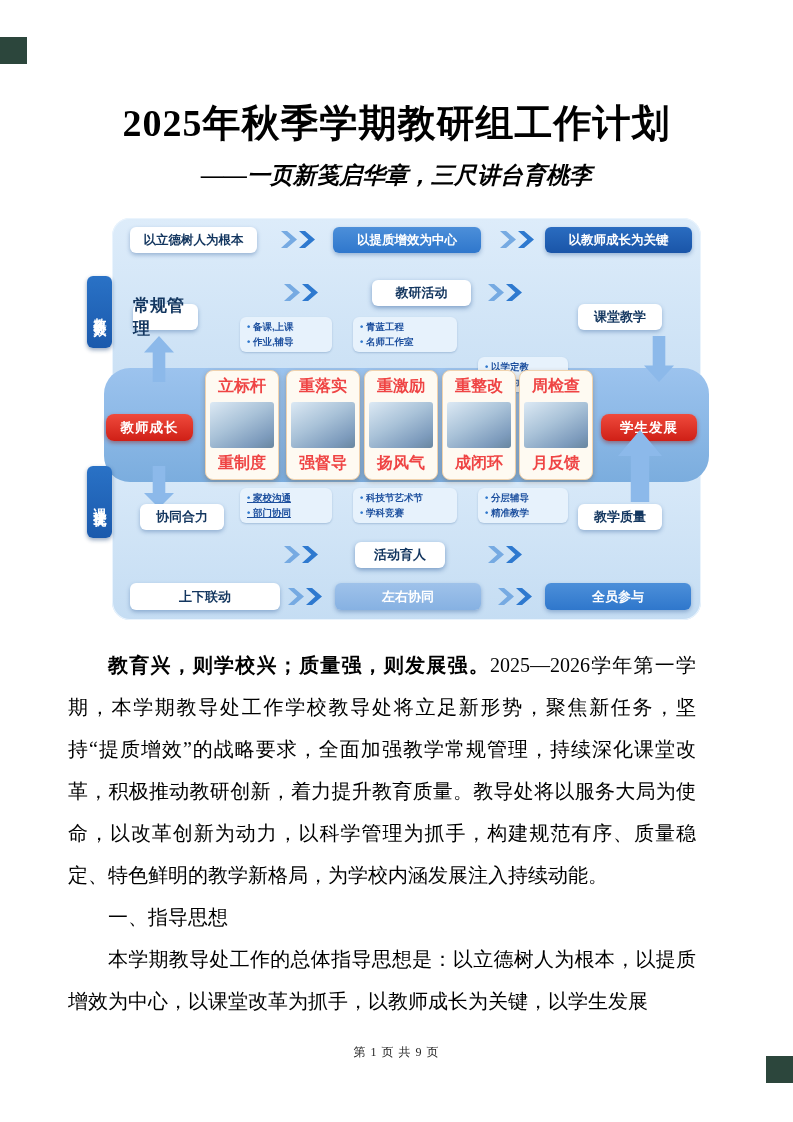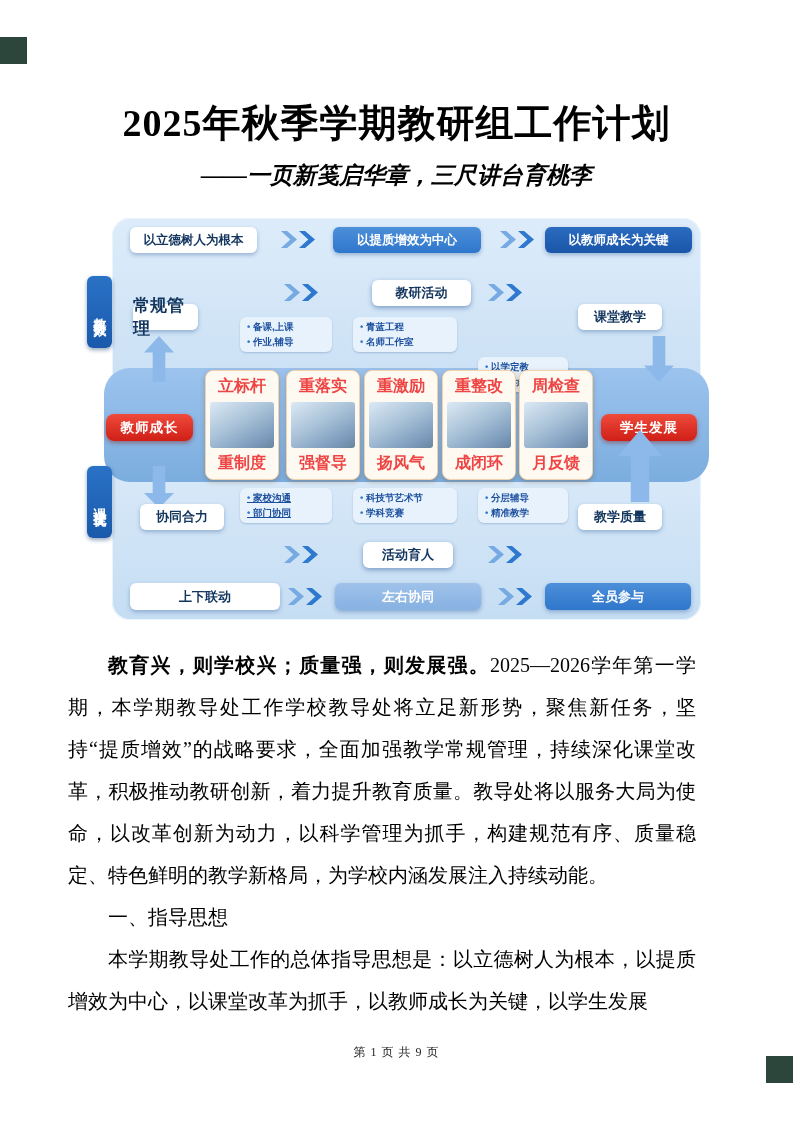--- a/index.html
+++ b/index.html
@@ -207,21 +207,21 @@
       <div>精准教学</div>
     </div>
 
     <div class="wbox" style="left:40px; top:290px; width:84px; font-size:13px;text-align:center;">协同合力</div>
     <div class="wbox" style="left:478px; top:290px; width:84px; font-size:13px;">教学质量</div>
 
     <div class="chevs" style="left:184px; top:332px;">
         <span class="chev light"></span>
         <span class="chev"></span>
       </div>
-    <div class="wbox hub" style="left:263px; top:328px; width:90px;">活动育人</div>
+    <div class="wbox hub" style="left:255px; top:328px; width:90px;">活动育人</div>
     <div class="chevs" style="left:388px; top:332px;">
         <span class="chev light"></span>
         <span class="chev"></span>
       </div>
 
     <div class="wbox" style="left:30px; top:369px; width:150px; height:27px; font-size:13px;">上下联动</div>
     <div class="chevs" style="left:188px; top:374px;">
         <span class="chev light"></span>
         <span class="chev"></span>
       </div>

